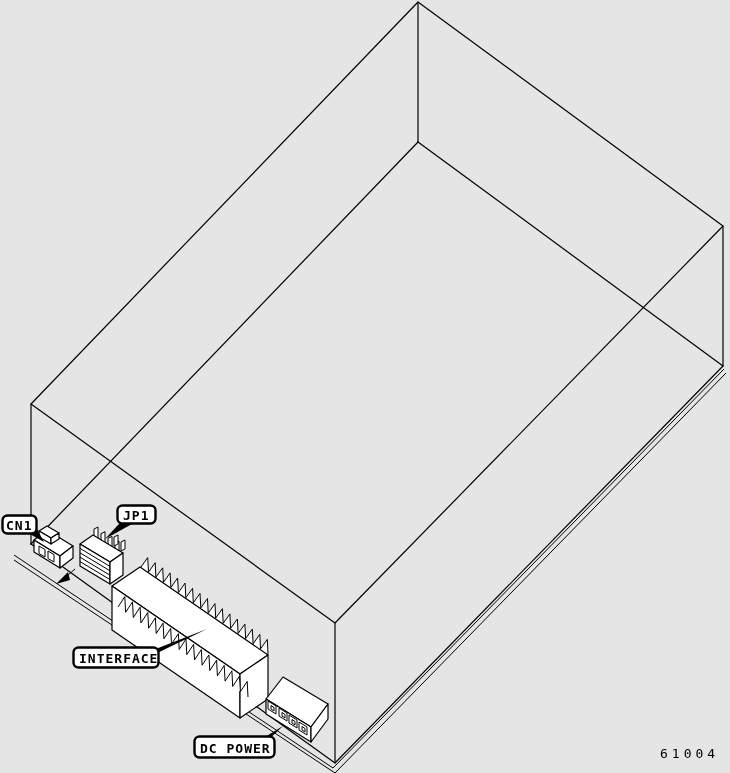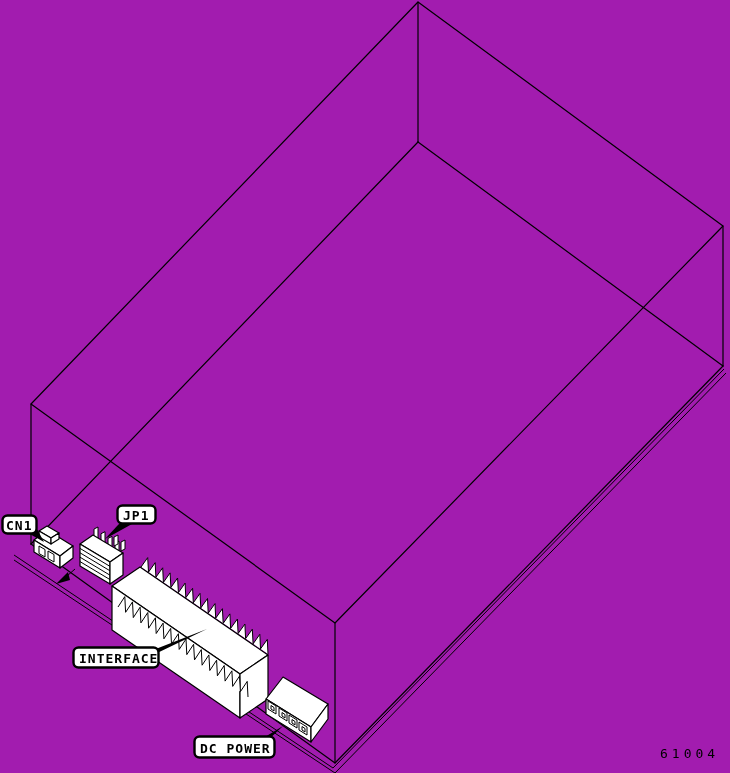--- a/index.html
+++ b/index.html
@@ -5,21 +5,21 @@
   html, body {
     margin: 0;
     padding: 0;
     background: #ffffff;
     font-family: "DejaVu Sans Mono", "Liberation Mono", monospace;
   }
   .stage {
     position: relative;
     width: 730px;
     height: 773px;
-    background: #a21caf;
+    background: #e5e5e5;
     overflow: hidden;
   }
   svg { display: block; }
   .edge {
     fill: none;
     stroke: #000;
     stroke-width: 1.2;
     stroke-linecap: round;
     stroke-linejoin: round;
   }

